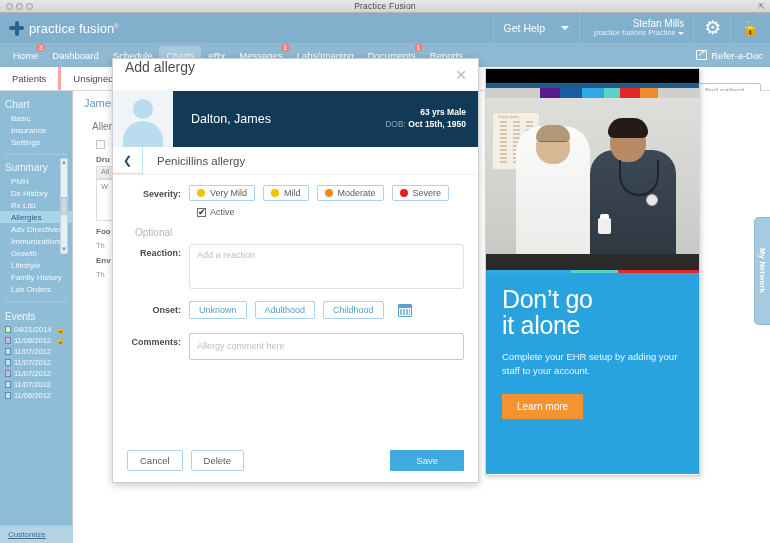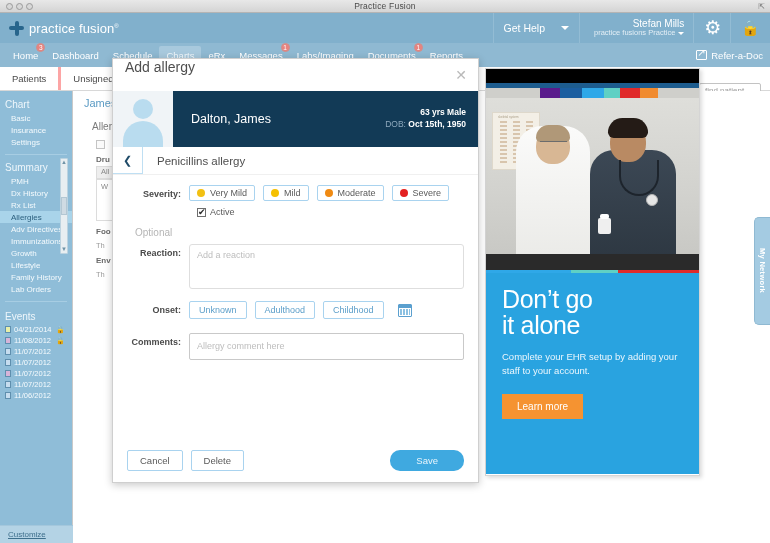--- a/index.html
+++ b/index.html
@@ -301,21 +301,21 @@
   .actions {
     position: absolute; left: 0; bottom: 0; width: 100%; height: 44px;
     display: flex; align-items: center; padding: 0 14px;
   }
   .btn-out {
     border: 1px solid #a9d3ef; border-radius: 2px; background: #fff;
     padding: 4px 12px; font-size: 9.5px; color: #5a5a5a; margin-right: 8px;
   }
   .btn-save {
     margin-left: auto; background: #3fa9e0; color: #e8f5fc; border: none;
-    padding: 5px 26px; font-size: 9.5px; border-radius: 10px;
+    padding: 5px 26px; font-size: 9.5px; border-radius: 1px;
   }
 </style>
 </head>
 <body>
 
 <div id="app">
 
   <div class="titlebar">
     <div class="traffic">
       <i></i>

